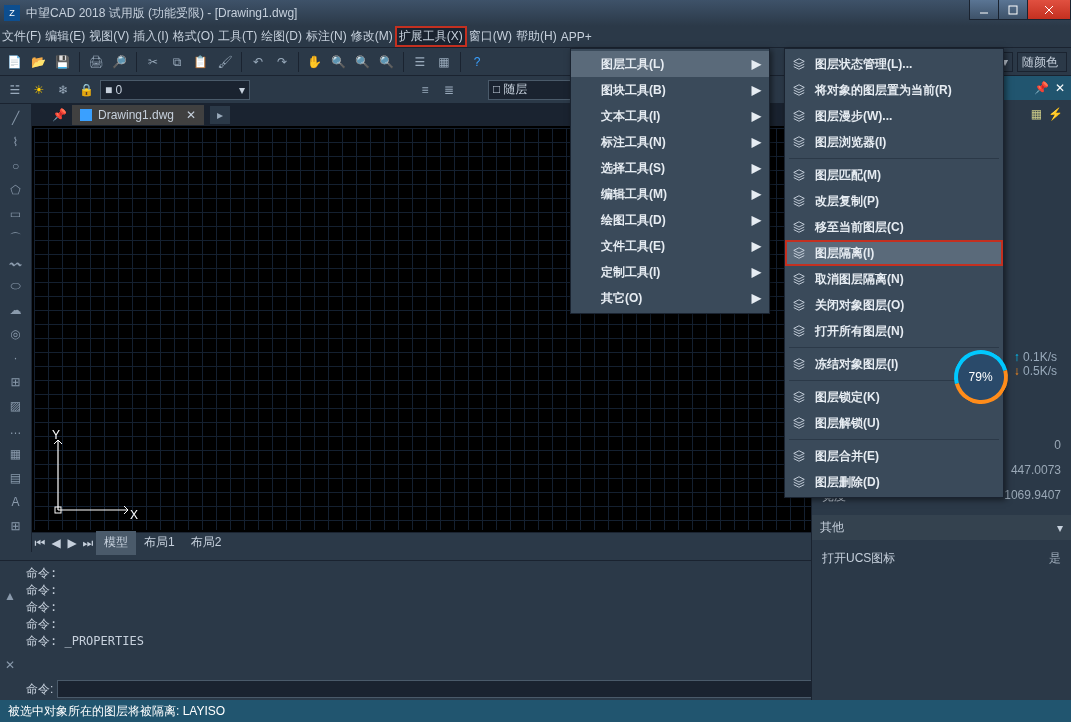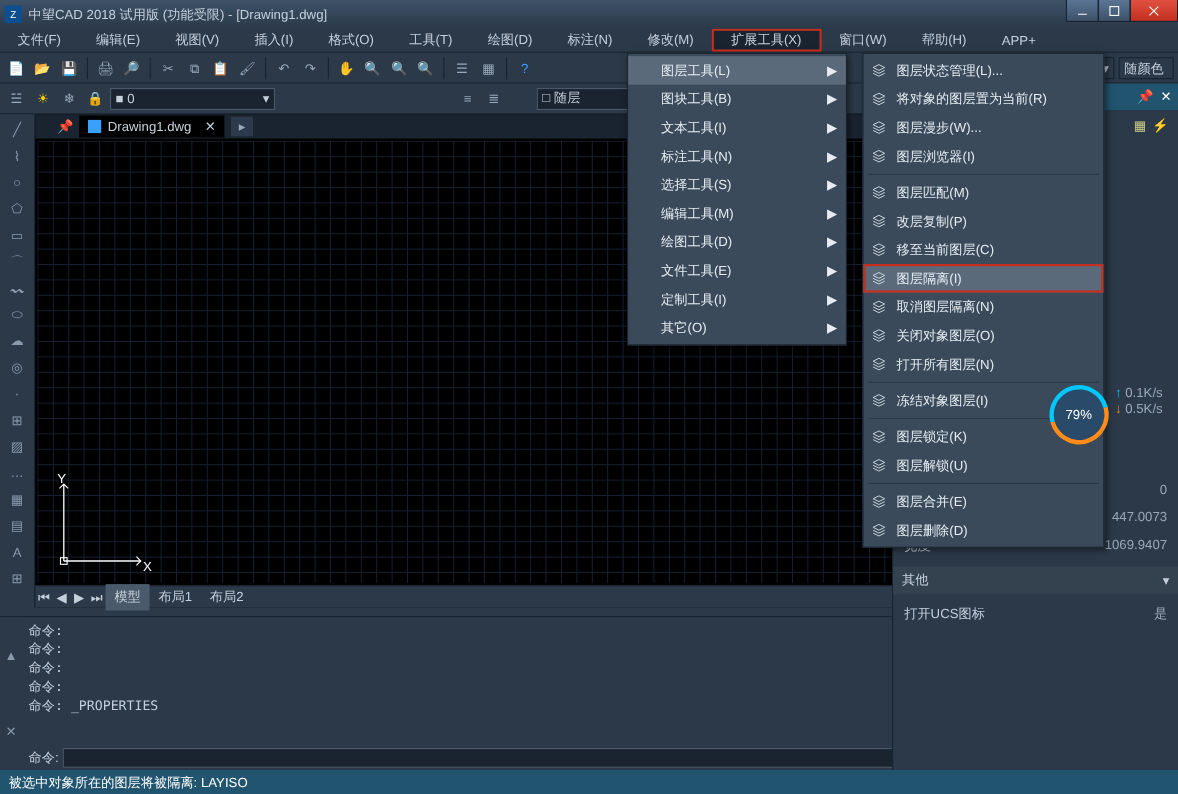--- a/index.html
+++ b/index.html
@@ -9,40 +9,40 @@
 .titlebar { height: 26px; background: linear-gradient(#3e5269,#2b3948); display: flex; align-items: center; padding: 0 4px; position: relative; }
 .titlebar .app-icon { width: 16px; height: 16px; background: #0d4e8f; margin-right: 6px; display:flex; align-items:center; justify-content:center; color:#fff; font-size:9px;}
 .titlebar .title { color: #c6d0dc; }
 .win-controls { position: absolute; right: 0; top: 0; display: flex; }
 .win-btn { width: 30px; height: 20px; background: linear-gradient(#5a7594,#3e5269); border: 1px solid #1a2330; border-top: none; display: flex; align-items: center; justify-content: center; color:#fff; margin-left:-1px;}
 .win-btn.close { width: 44px; background: linear-gradient(#e05040,#c43020); }
 .win-btn svg { width:10px; height:10px; }
 
 
 .menubar { height: 22px; background: #2b3948; display: flex; align-items: stretch; border-bottom: 1px solid #1a2330;}
-.menu-item { padding: 0 16px; color: #c6d0dc; display: flex; align-items: center; cursor: default; }
+.menu-item { padding: 0 2px; color: #c6d0dc; display: flex; align-items: center; cursor: default; }
 .menu-item.hl-red { border: 2px solid #c43020; }
 .menu-item.active { background: #1a2330; }
 
 
 .toolbar { height: 28px; background: #2b3948; display: flex; align-items: center; border-bottom: 1px solid #1a2330; padding: 0 4px; gap:2px;}
 .tool-ico { width: 22px; height: 22px; display:flex; align-items:center; justify-content:center; color:#9ab; border-radius:2px;}
 .tool-sep { width:1px; height:20px; background:#1a2330; margin: 0 3px;}
 .layer-combo { width:150px; height:20px; background:#1a2330; border:1px solid #4a5a6a; color:#c6d0dc; display:flex; align-items:center; padding:0 4px; justify-content:space-between;}
 .secondary-combo { margin-left: 4px; align-items: center; }
 
 .main-area { display:flex; position:relative; height: calc(100% - 26px - 22px - 56px - 170px); }
 
 
 .left-strip { width: 32px; background:#2b3948; border-right:1px solid #1a2330; display:flex; flex-direction:column; align-items:center; padding-top:4px; gap:4px;}
 .left-strip .tool-ico { width:20px; height:20px; color:#8a9aac;}
 
 
 .doc-tabs { height: 22px; background:#1a2330; display:flex; align-items:center; padding-left:20px;}
-.doc-tab { height:20px; padding:0 8px; background:#000000; color:#c6d0dc; display:flex; align-items:center; gap:6px; font-family: monospace; font-size:11px;}
+.doc-tab { height:20px; padding:0 8px; background:#404040; color:#c6d0dc; display:flex; align-items:center; gap:6px; font-family: monospace; font-size:11px;}
 .doc-tab .dwg-ico { width:12px; height:12px; background:#3aa0ff;}
 .doc-tab .close-x { color:#c6d0dc; margin-left:6px; }
 .doc-tab-add { width:20px; height:18px; margin-left:6px; background:#2b3948; display:flex; align-items:center; justify-content:center; color:#9ab;}
 
 
 .canvas-wrap { flex:1; display:flex; flex-direction:column; background:#000; position:relative;}
 .canvas { flex:1; position:relative; background:#000;
   background-image: linear-gradient(#142030 1px, transparent 1px), linear-gradient(90deg, #142030 1px, transparent 1px);
   background-size: 14px 14px; margin: 2px; }
 .ucs { position:absolute; left:14px; bottom:10px; color:#fff; font-size:12px;}
@@ -79,21 +79,21 @@
 .cmd-handle { width:20px; background:#2b3948; display:flex; flex-direction:column; align-items:center; justify-content:space-around; color:#8a9aac;}
 .cmd-body { flex:1; display:flex; flex-direction:column;}
 .cmd-hist { flex:1; padding:4px 6px; color:#c6d0dc; font-family:"SimSun", monospace; white-space:pre; overflow:hidden;}
 .cmd-input-row { height:22px; display:flex; align-items:center; padding:0 6px; color:#c6d0dc;}
 .cmd-input { flex:1; height:18px; background:#1a2330; border:1px solid #4a5a6a; color:#fff; padding:0 4px;}
 
 
 .statusbar { position:absolute; left:0; right:0; bottom:0; height:22px; background:#21556f; color:#fff; display:flex; align-items:center; padding:0 8px;}
 
 
-.dropdown { position:absolute; background:#3a4a5a; border:1px solid #1a2330; box-shadow:2px 2px 6px rgba(0,0,0,0.5); z-index:50; padding:2px 0;}
+.dropdown { position:absolute; background:#3a4a5a; border:1px solid #1a2330; box-shadow:2px 2px 6px rgba(0,0,0,0.5); z-index:50; padding:2px 0;font-weight:bold;}
 .dd-item { height:26px; display:flex; align-items:center; padding:0 28px 0 30px; color:#e6ecf2; position:relative; white-space:nowrap;}
 .dd-item.hover { background:#5a6a7a; }
 .dd-item.hl-red { outline:2px solid #c43020; outline-offset:-2px;}
 .dd-item .arrow { position:absolute; right:8px; }
 .dd-item .dd-ico { position:absolute; left:6px; width:16px; height:16px; display:flex; align-items:center; justify-content:center;}
 .dd-item .dd-ico svg { width:14px; height:14px; }
 .dd-sep { height:1px; background:#2b3948; margin:3px 4px;}
 .dd1 { left:570px; top:48px; width:200px;}
 .dd2 { left:784px; top:48px; width:220px;}
 

